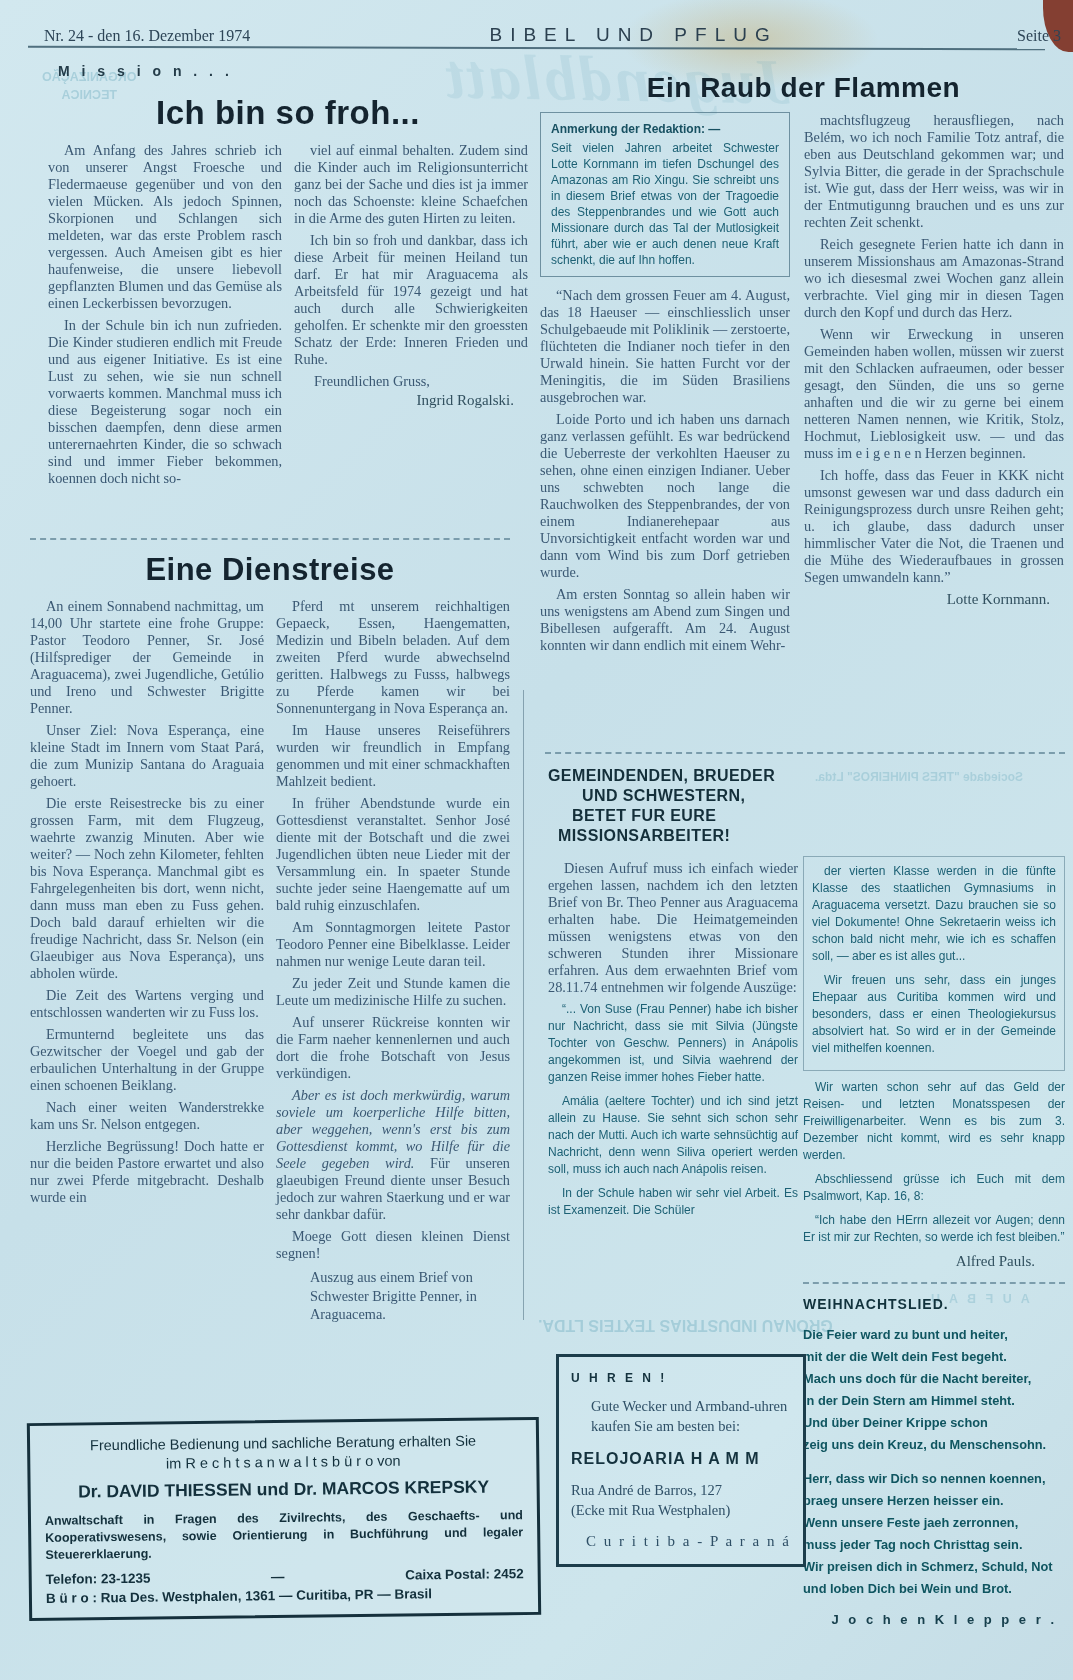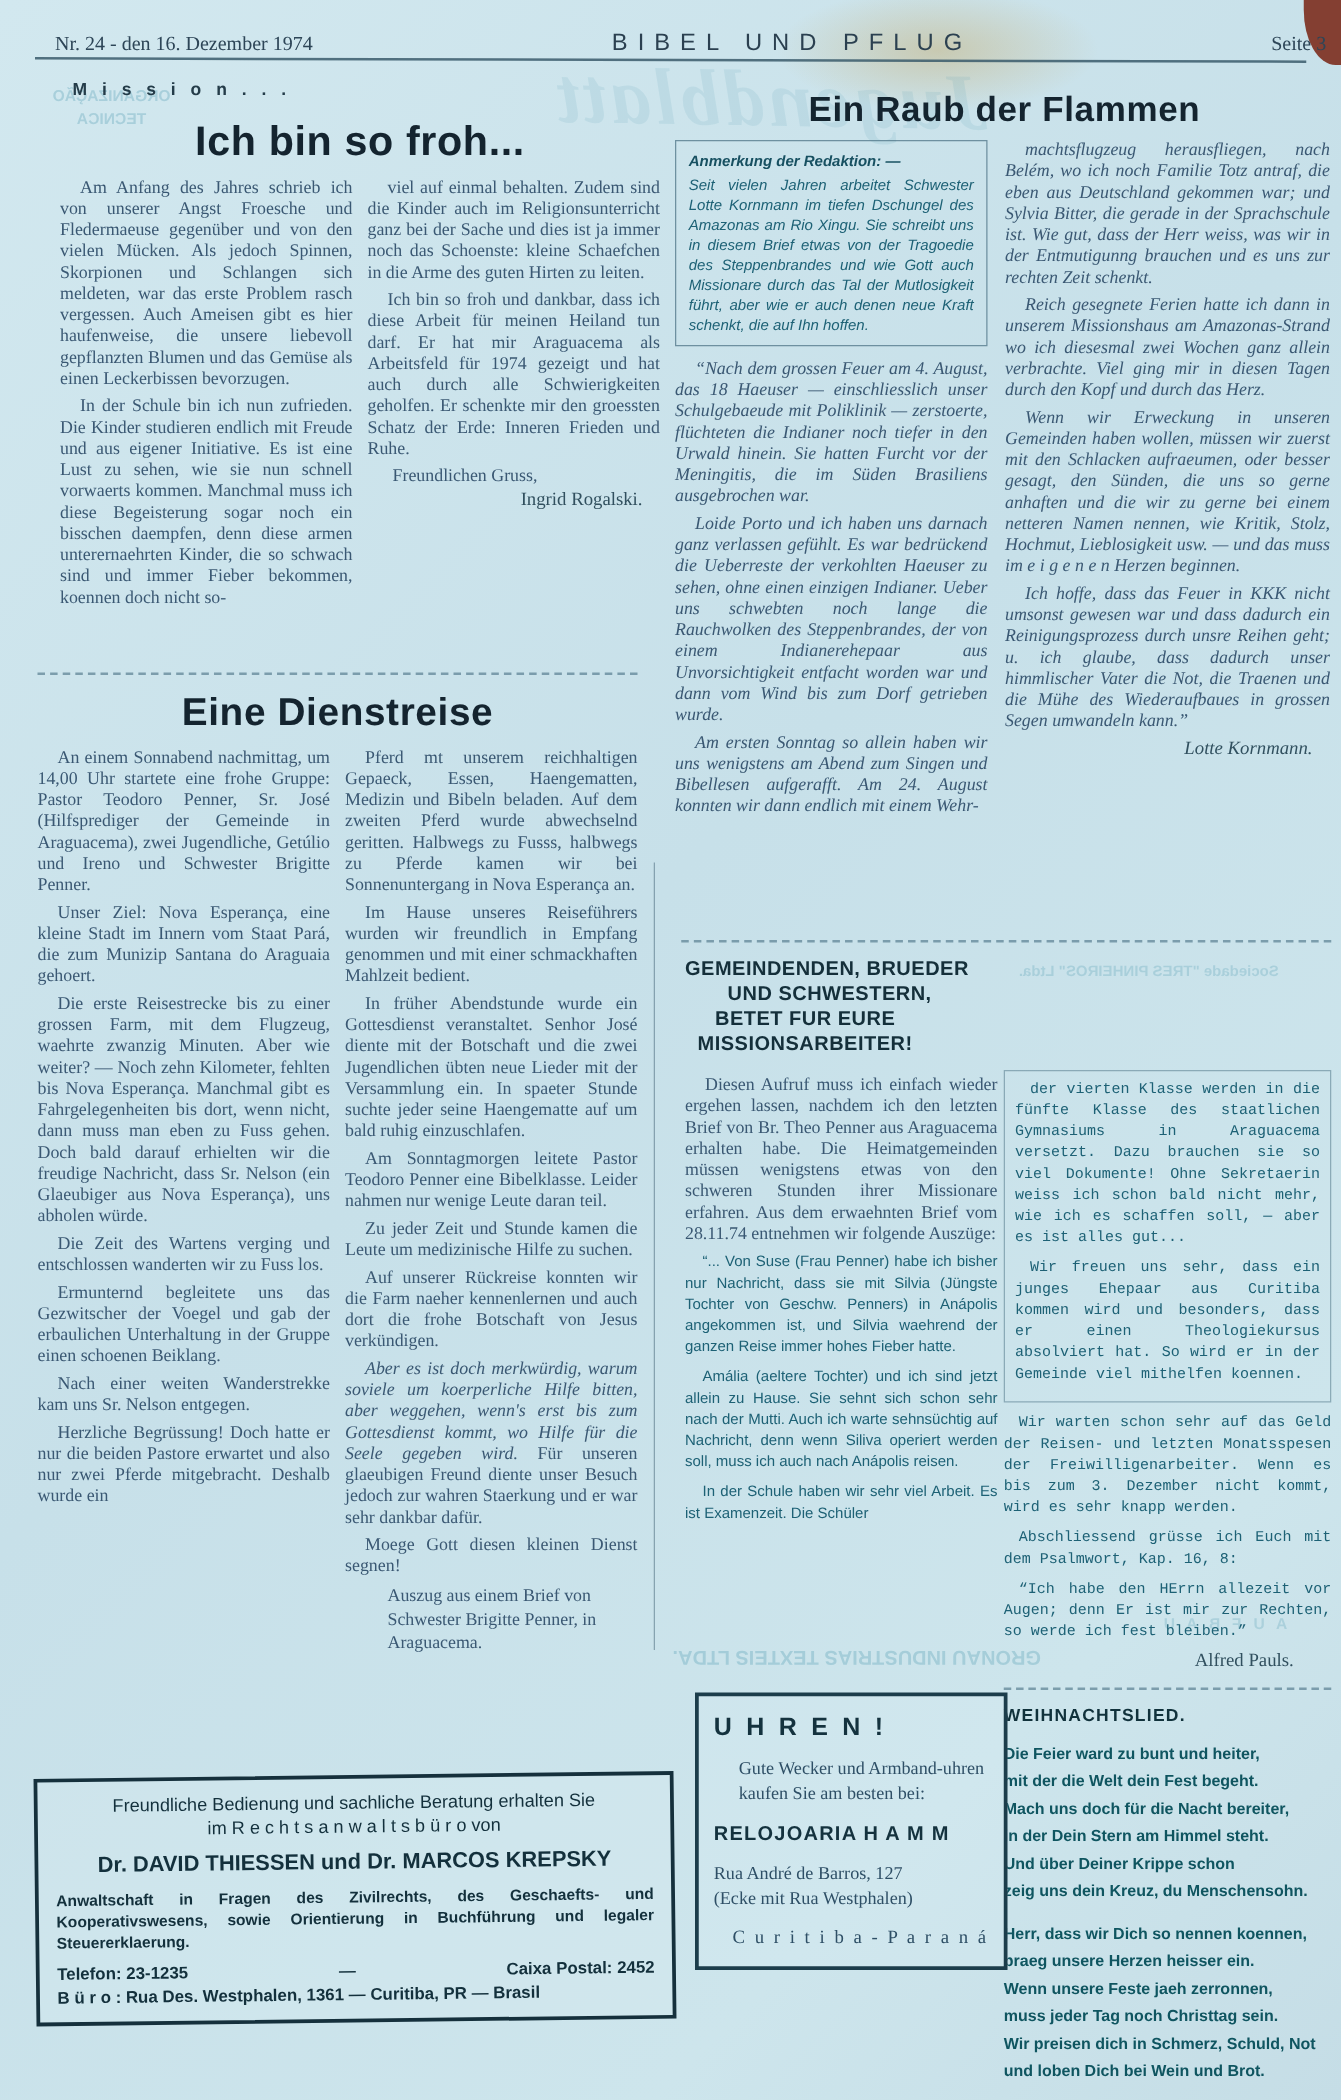--- a/index.html
+++ b/index.html
@@ -45,21 +45,21 @@
   
   #sec-froh{position:absolute;left:30px;top:94px;width:480px;margin-left:18px;}
   #sec-froh .art-title{font-size:33px;}
   #sec-froh .col{width:234px;}
   #dash-left{position:absolute;left:30px;top:538px;width:480px;}
   #sec-dienst{position:absolute;left:30px;top:552px;width:480px;}
   #sec-dienst .art-title{font-size:31px;}
   #sec-dienst .col{width:234px;}
   #sec-flammen{position:absolute;left:540px;top:72px;width:527px;}
   #sec-flammen .art-title{font-size:28px;margin-bottom:8px;}
-  #sec-flammen .cols{gap:14px;font-style:italic;}
+  #sec-flammen .cols{gap:14px;}
   #col-flam-left{width:250px;}
   #col-flam-right{width:260px;}
   .note-box{border:1px solid rgba(60,100,120,.65);padding:8px 10px;margin-bottom:10px;
     font-family:"Liberation Sans",sans-serif;font-size:12px;line-height:16px;color:#1d6175;}
   .note-head{font-weight:bold;color:#175061;margin-bottom:3px;}
   .note-body{text-align:justify;}
   #dash-mid{position:absolute;left:545px;top:752px;width:520px;}
   #vrule{position:absolute;left:523px;top:690px;width:1px;height:630px;
     background:rgba(50,85,105,.45);}
   #sec-appeal{position:absolute;left:548px;top:766px;width:250px;}
@@ -67,21 +67,21 @@
     line-height:1.25;color:#142f3a;letter-spacing:.4px;}
   .ah-line:nth-child(2){margin-left:34px;}
   .ah-line:nth-child(3){margin-left:24px;}
   .ah-line:nth-child(4){margin-left:10px;}
   #sec-appeal .intro{margin-top:14px;}
   .excerpt{font-family:"Liberation Sans",sans-serif;font-size:12px;line-height:17px;
     color:#1d6175;text-align:justify;text-indent:14px;margin:0 0 7px 0;}
   
   #right-col{position:absolute;left:803px;top:856px;width:262px;}
   .cont-box{border:1px solid rgba(60,100,120,.45);padding:6px 8px;margin-bottom:8px;}
-  #right-col .excerpt{text-indent:12px;font-family:Liberation Mono, monospace;}
+  #right-col .excerpt{text-indent:12px;}
   #right-col .sig{margin-top:4px;padding-right:30px;}
   #right-col .dashed{margin:12px 0;}
   .poem-title{font-family:"Liberation Sans",sans-serif;font-weight:bold;font-size:14px;
     letter-spacing:1px;text-align:left;color:#11323c;margin-top:4px;}
   .stanza{margin-top:12px;}
   .poem-line{font-family:"Liberation Sans",sans-serif;font-weight:bold;font-size:12.8px;
     line-height:22px;color:#0f5560;}
   .poem-sig{font-family:"Liberation Sans",sans-serif;font-weight:bold;font-size:13px;
     letter-spacing:3px;text-align:right;padding-right:8px;color:#17404d;margin-top:12px;}
   
@@ -89,21 +89,21 @@
     padding:12px 14px;transform:rotate(-.7deg);font-family:"Liberation Sans",sans-serif;
     color:#13303c;background:rgba(215,235,242,.35);}
   .law-l1{font-size:14.5px;text-align:center;}
   .law-l2{font-size:14.5px;text-align:center;margin-top:3px;}
   .law-names{font-weight:bold;font-size:17.5px;text-align:center;margin-top:9px;}
   .law-body{font-size:12.5px;line-height:1.35;text-align:justify;margin-top:10px;font-weight:bold;}
   .law-row{display:flex;justify-content:space-between;font-weight:bold;font-size:13.5px;margin-top:8px;}
   .law-addr{font-weight:bold;font-size:13.5px;margin-top:4px;}
   #watch-ad{position:absolute;left:556px;top:1354px;width:220px;border:3px solid #1c3d4b;
     padding:14px 12px;background:rgba(215,235,242,.3);}
-  .watch-head{font-family:"Liberation Sans",sans-serif;font-weight:bold;font-size:20px;
+  .watch-head{font-family:"Liberation Sans",sans-serif;font-weight:bold;font-size:12px;
     letter-spacing:3px;color:#14323e;}
   .watch-body{font-size:14.5px;line-height:1.35;color:#2e4f66;margin-top:12px;margin-left:20px;}
   .watch-name{font-family:"Liberation Sans",sans-serif;font-weight:bold;font-size:16px;
     letter-spacing:1px;color:#14323e;margin-top:14px;}
   .watch-addr{font-size:14.5px;line-height:1.4;color:#2e4f66;margin-top:12px;}
   .watch-city{font-size:15px;letter-spacing:2px;color:#2e4f66;margin-top:12px;margin-left:15px;}
 </style>
 </head>
 <body>
 

